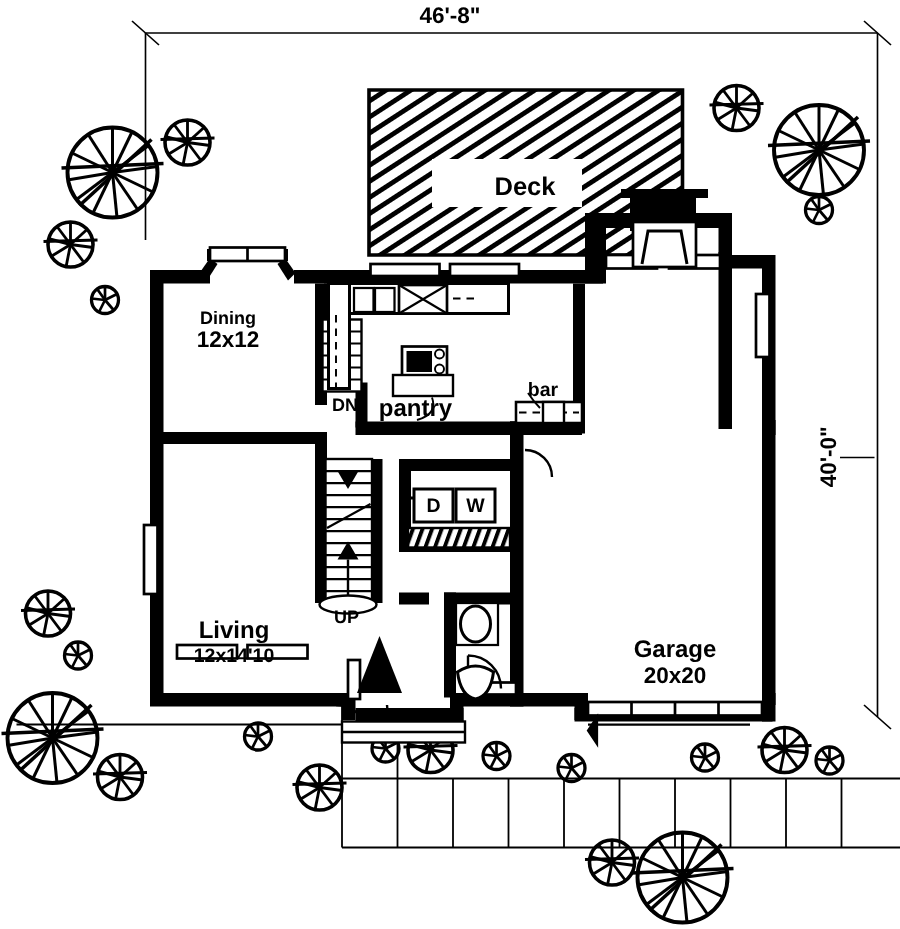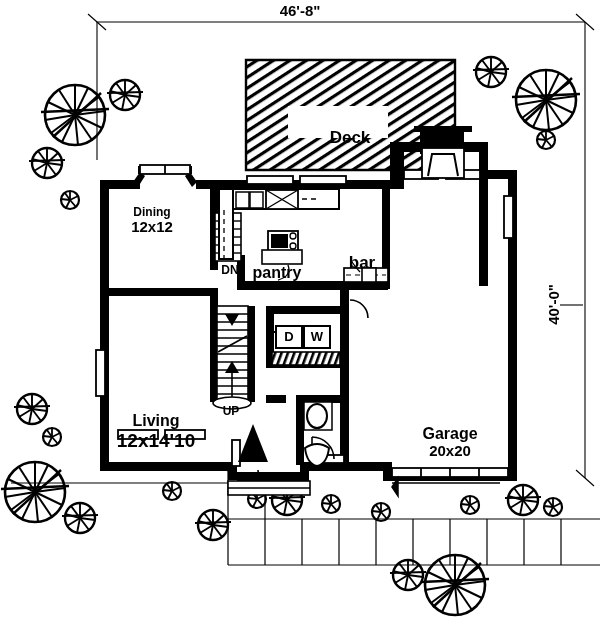--- a/index.html
+++ b/index.html
@@ -338,44 +338,44 @@
   <g stroke="#000" stroke-width="1.5" fill="none">
     <line x1="392" y1="483" x2="500" y2="483"></line>
     <polygon points="392,487 398,478 398,496" fill="#000"></polygon>
   </g>
 </svg>
 
 <div class="dim" style="left:300px;top:2px;transform:translateX(-50%);">46'-8"</div>
 
 <div class="dim vert" style="left:553px;top:296px;width:60px;text-align:center;margin-left:-30px;">40'-0"</div>
 
-<div class="lbl" style="left:338px;top:128px;transform:translateX(-50%);font-size:17px;padding-left:24px;">Deck</div>
+<div class="lbl" style="left:338px;top:115px;transform:translateX(-50%);font-size:17px;padding-left:24px;">Deck</div>
 
 <div style="position:absolute;left:152px;top:206px;transform:translateX(-50%);text-align:center;">
   <div class="lbl" style="position:static;font-size:12px;">Dining</div>
   <div class="lbl" style="position:static;font-size:15px;">12x12</div>
 </div>
 
 <div style="position:absolute;left:156px;top:373px;transform:translateX(-50%);text-align:center;margin-top:39px;">
   <div class="lbl" style="position:static;font-size:16px;">Living</div>
-  <div class="lbl" style="position:static;font-size:19px;">12x14'10</div>
+  <div class="lbl" style="position:static;font-size:13px;">12x14'10</div>
 </div>
 
 
 
 <div style="position:absolute;left:450px;top:425px;transform:translateX(-50%);text-align:center;">
   <div class="lbl" style="position:static;font-size:16px;">Garage</div>
   <div class="lbl" style="position:static;font-size:15px;">20x20</div>
 </div>
 
 <div class="lbl" style="left:230px;top:264px;transform:translateX(-50%);font-size:12px;text-align:right;">DN</div>
 
 <div class="lbl" style="left:277px;top:264px;transform:translateX(-50%);font-size:16px;">pantry</div>
 
-<div class="lbl" style="left:362px;top:253px;transform:translateX(-50%);font-size:17px;">bar</div>
+<div class="lbl" style="left:362px;top:253px;transform:translateX(-50%);font-size:13px;">bar</div>
 
 <div class="lbl" style="left:231px;top:405px;transform:translateX(-50%);font-size:12px;">UP</div>
 
 <div class="lbl" style="left:289px;top:330px;transform:translateX(-50%);font-size:13px;">D</div>
 
 <div class="lbl" style="left:317px;top:330px;transform:translateX(-50%);font-size:13px;">W</div>
 
 </div>
 
 </body></html>

